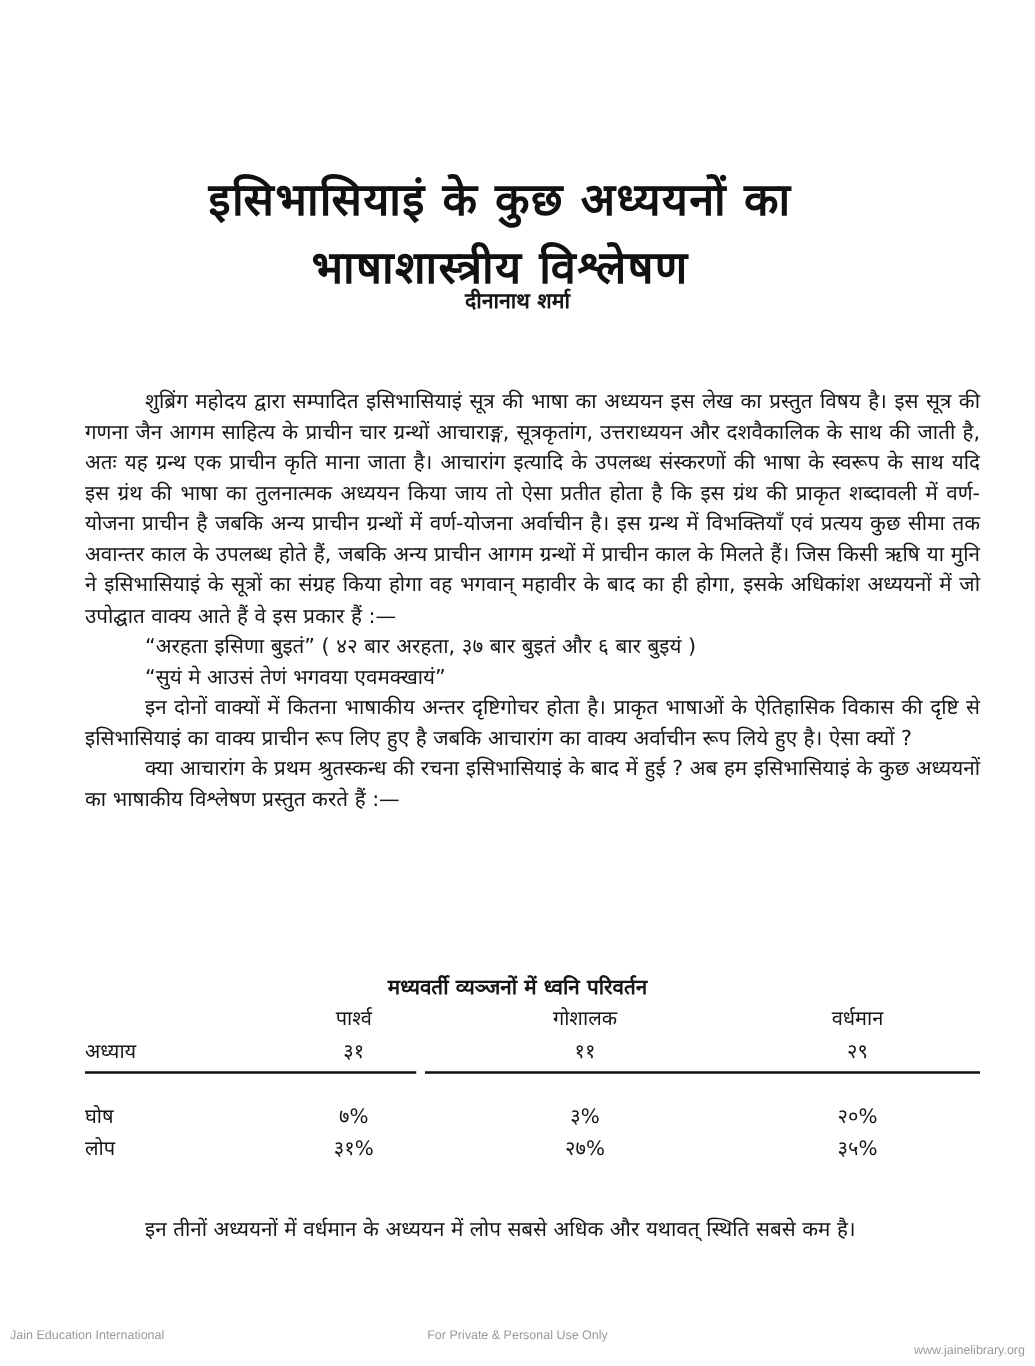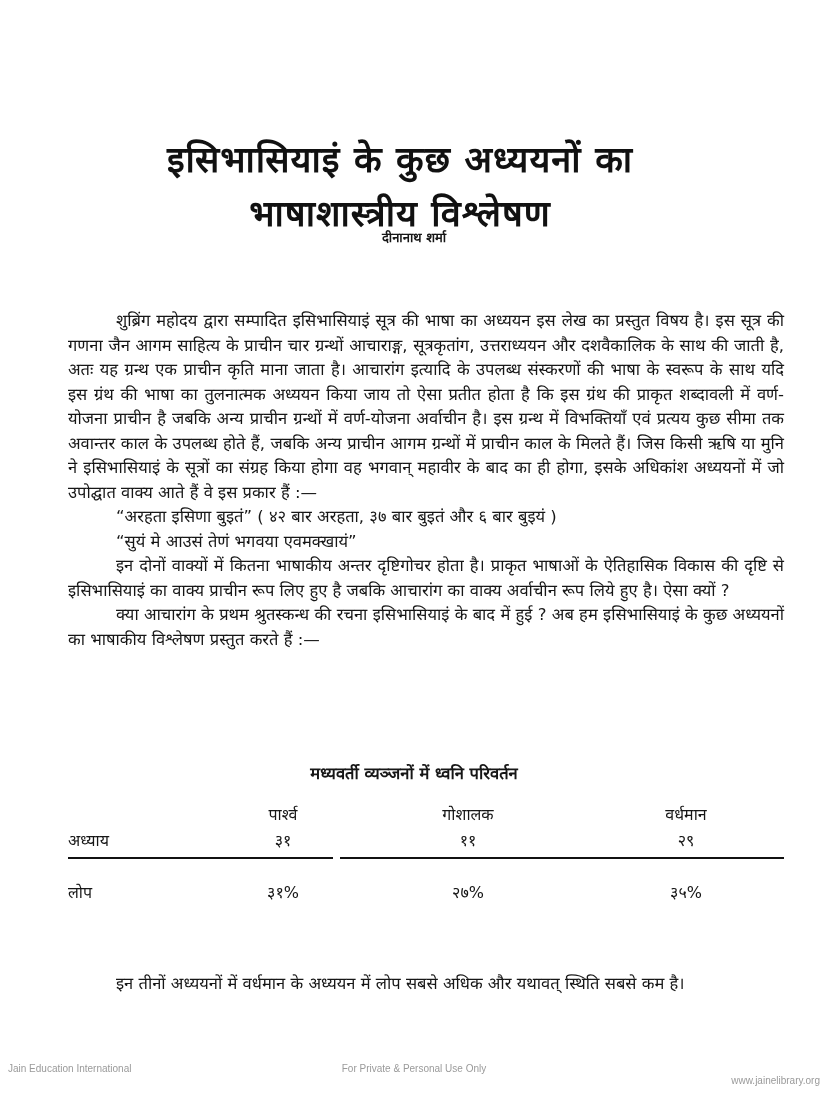--- a/index.html
+++ b/index.html
@@ -6,30 +6,30 @@
   body {
     width: 828px; height: 1093px; background: #ffffff; position: relative; overflow: hidden;
     font-family: "DejaVu Sans", "Liberation Sans", sans-serif; color: #161616;
   }
   .title {
     position: absolute; left: 0; width: 800px; text-align: center;
     font-weight: bold; font-size: 36px; letter-spacing: 1px; color: #111;
   }
   .t1 { top: 134px; }
   .t2 { top: 188px; }
-  .author { position: absolute; top: 228px; left: 0; width: 828px; text-align: center; font-weight: bold; font-size: 13px; }
+  .author { position: absolute; top: 228px; left: 0; width: 828px; text-align: center; font-weight: bold; font-size: 17px; }
   .body-text {
     position: absolute; left: 68px; width: 716px; font-size: 16.5px; line-height: 24.5px;
     text-align: justify;
     margin-top: 28px;
   }
   .p1 { top: 281px; }
   .para { text-indent: 48px; margin: 0; }
   .quote { margin: 0; padding-left: 48px; }
-  .table-title { position: absolute; top: 761px; left: 0; width: 828px; text-align: center; font-weight: bold; font-size: 16.5px; }
+  .table-title { position: absolute; top: 777px; left: 0; width: 828px; text-align: center; font-weight: bold; font-size: 16.5px; }
   table.data {
     position: absolute; top: 801px; left: 68px; width: 716px; border-collapse: collapse; font-size: 16px;
   }
   table.data td { padding: 2px 0; height: 22px; }
   table.data td.lbl { width: 150px; text-align: left; }
   table.data td.c1 { width: 130px; text-align: center; }
   table.data td.c2 { width: 240px; text-align: center; }
   table.data td.c3 { text-align: center; }
   .rule-row td { padding: 0; height: 6px; }
   .rule { position: absolute; top: 857px; height: 2px; background: #111; }
@@ -69,20 +69,26 @@
   <tr>
     <td class="lbl">अध्याय</td>
     <td class="c1">३१</td>
     <td class="c2">११</td>
     <td class="c3">२९</td>
   </tr>
   <tr class="rule-row">
         <td colspan="4"></td>
       </tr>
   <tr>
+    <td class="lbl">घोष</td>
+    <td class="c1">७%</td>
+    <td class="c2">३%</td>
+    <td class="c3">२०%</td>
+  </tr>
+  <tr>
     <td class="lbl">लोप</td>
     <td class="c1">३१%</td>
     <td class="c2">२७%</td>
     <td class="c3">३५%</td>
   </tr>
 </tbody>
   </table>
 <div class="rule r1"></div>
 <div class="rule r2"></div>
 

